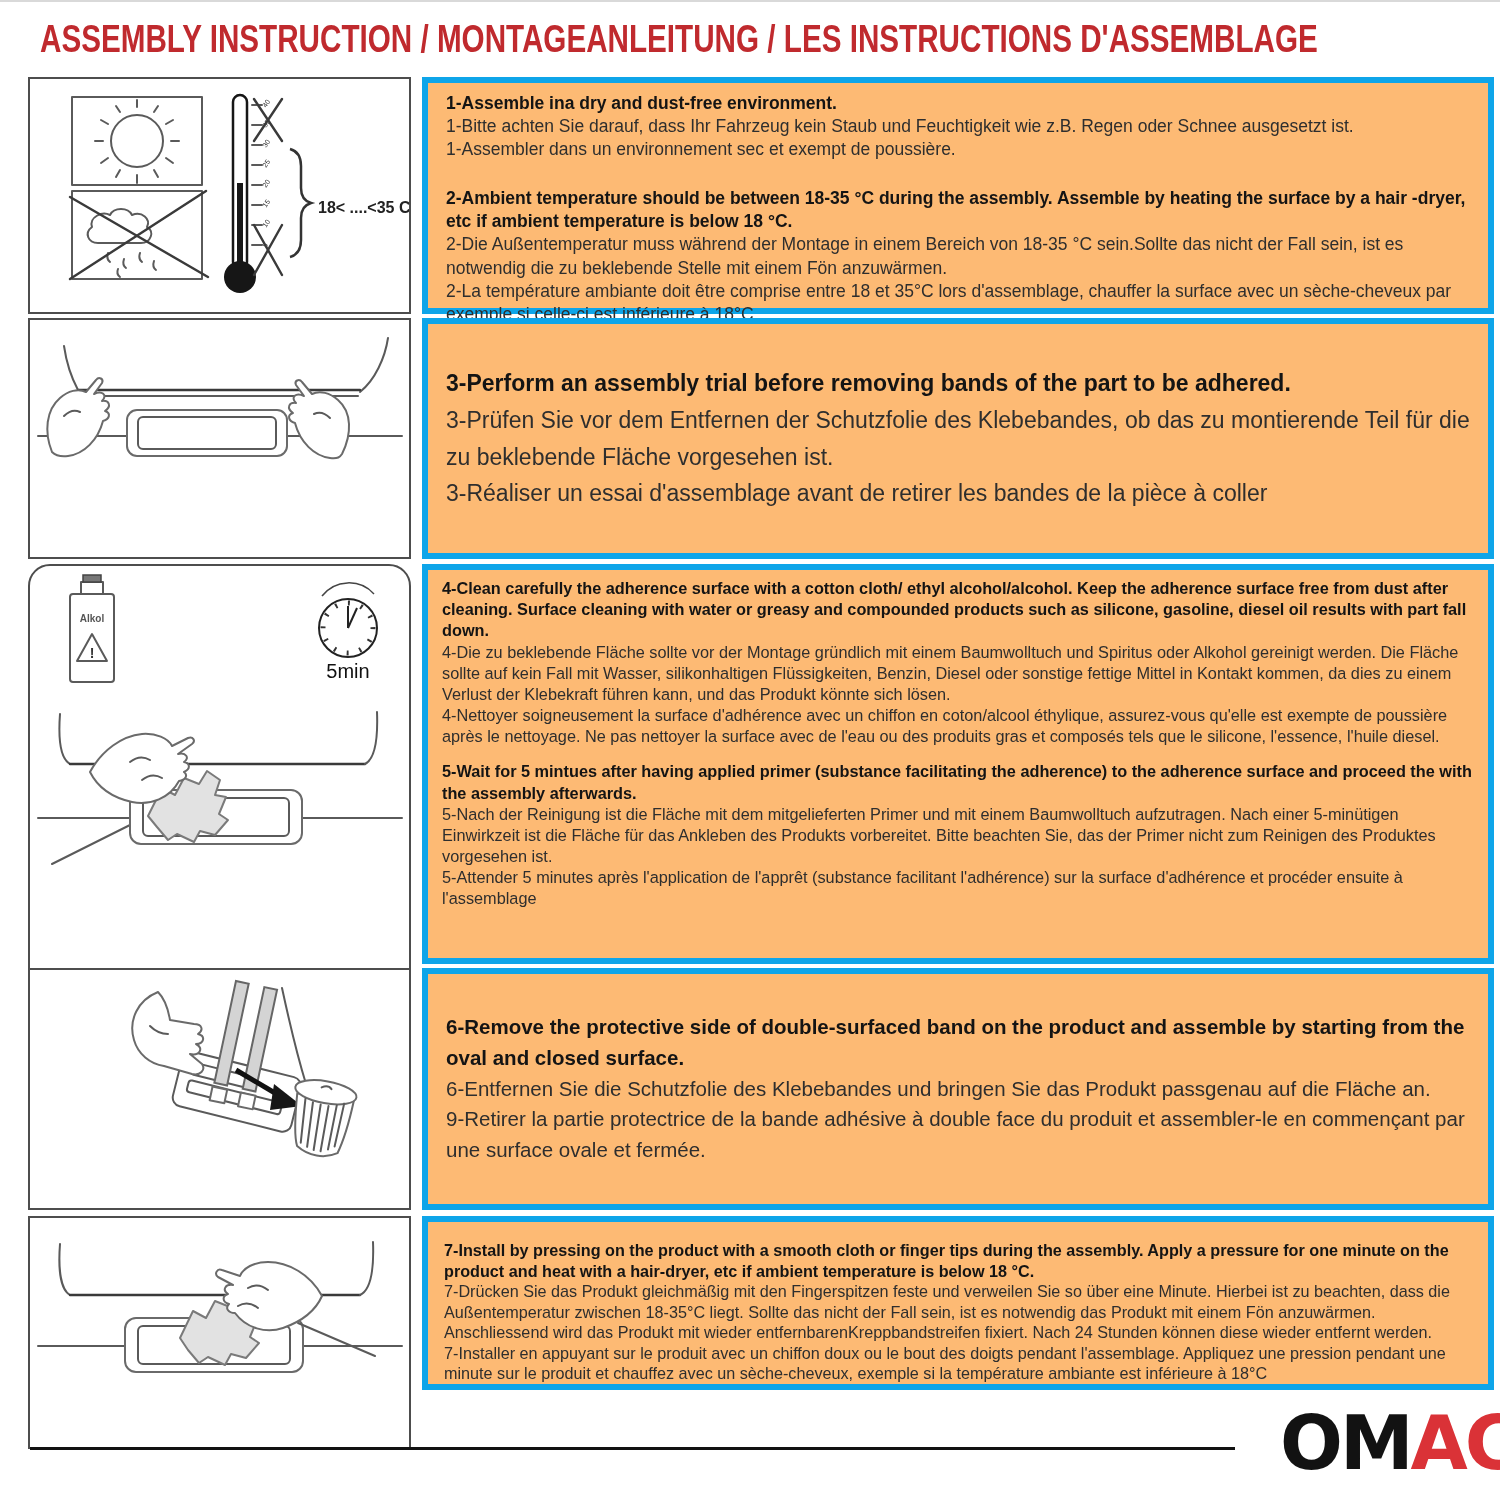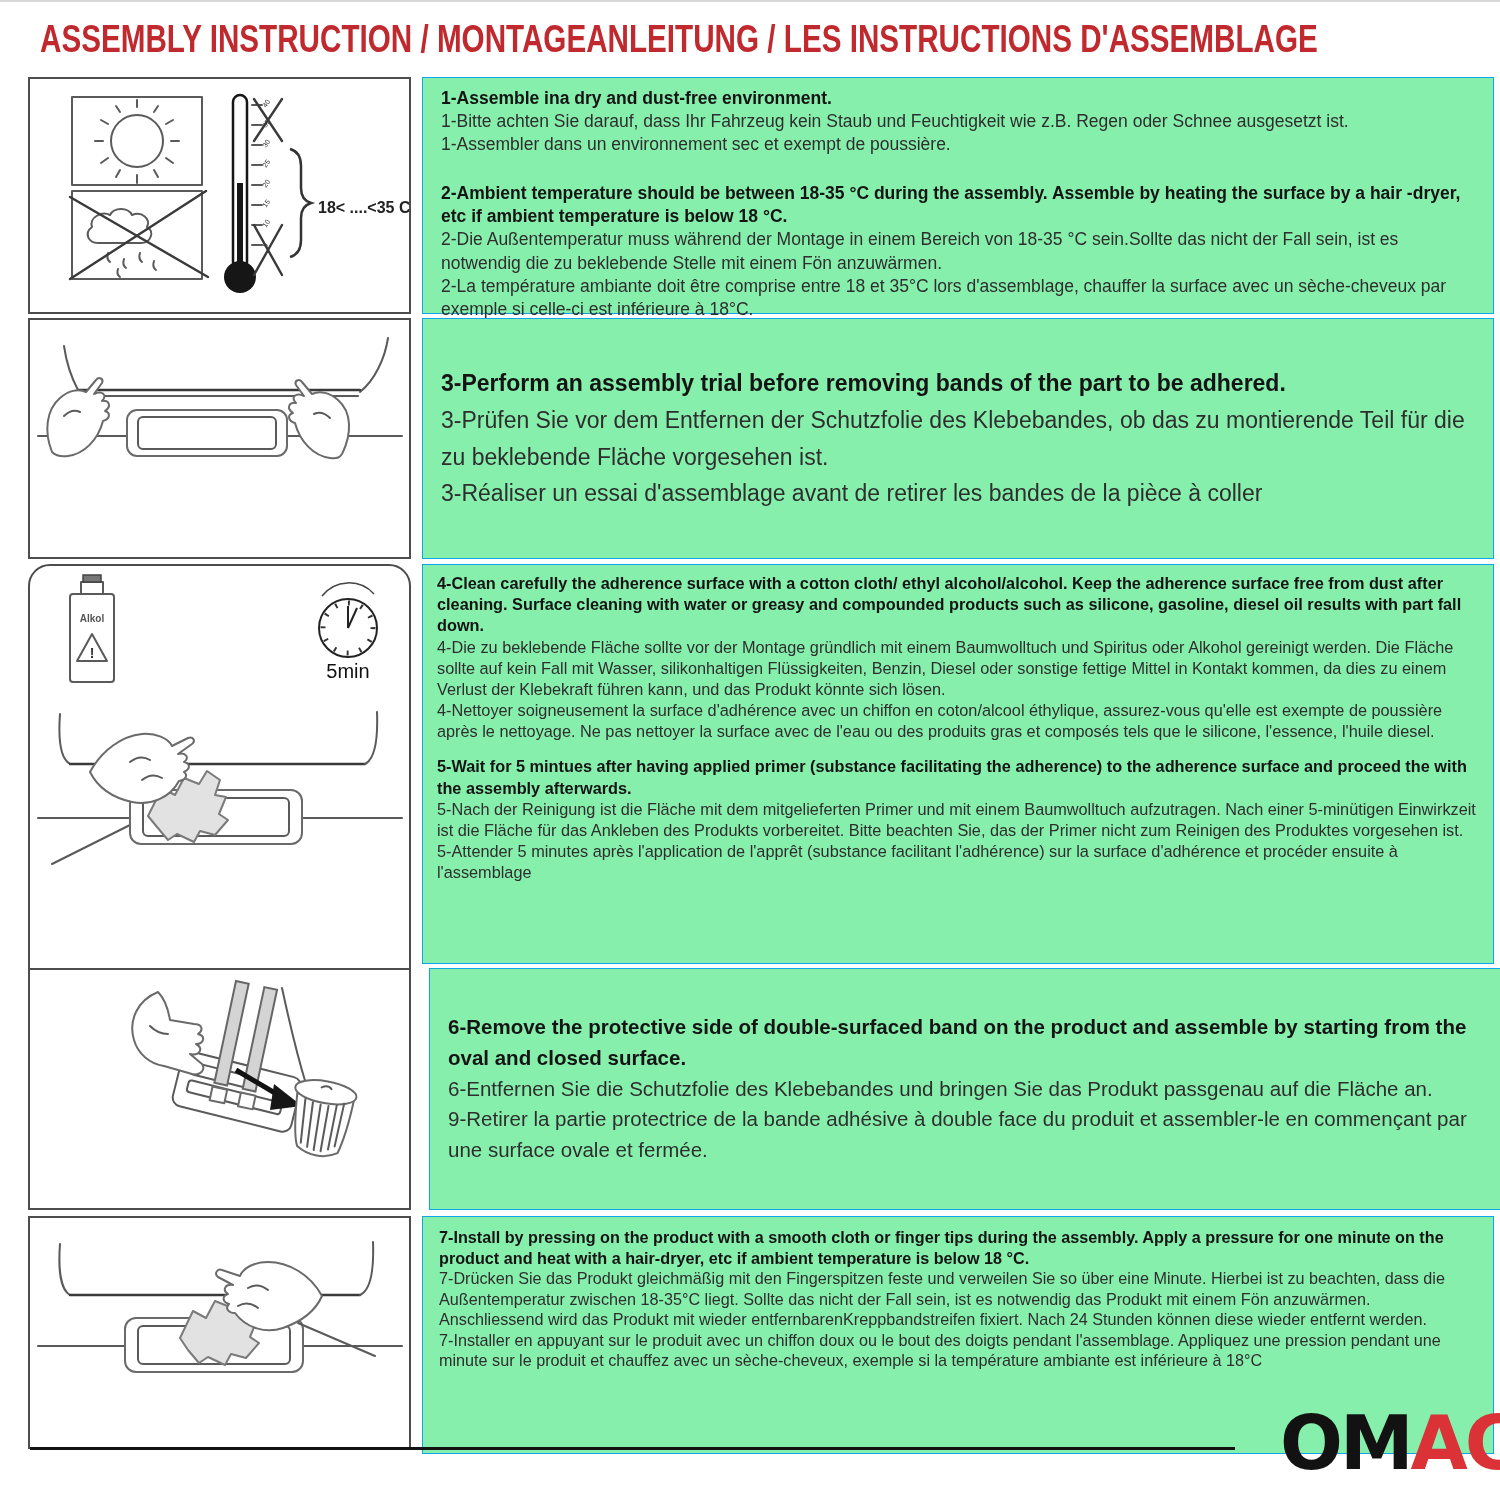--- a/index.html
+++ b/index.html
@@ -37,30 +37,30 @@
     box-sizing:border-box;
   }
   .row1 .illus{height:237px;}
   .row2 .illus{height:241px;}
   .row3 .illus{height:460px;border-radius:22px;}
   .row4 .illus{height:242px;}
   .row5 .illus{height:233px;}
   .textbox{
     position:absolute;left:422px;top:0;
     width:1072px;
-    border:1px solid #0ea5e9;
-    background:#86efac;
+    border:6px solid #0ea5e9;
+    background:#fdba74;
     box-sizing:border-box;
     display:flex;flex-direction:column;
   }
   .row1 .textbox{height:237px;padding:9px 18px;font-size:17.5px;line-height:1.32;}
   .row2 .textbox{height:241px;padding:0 18px;font-size:23px;line-height:1.6;justify-content:center;}
   .row3 .textbox{height:400px;padding:8px 14px;font-size:16.3px;line-height:1.3;}
-  .row4 .textbox{height:242px;padding:0 18px;font-size:20.5px;line-height:1.5;justify-content:center;margin-left:7px;}
-  .row5 .textbox{height:238px;padding:10px 16px;font-size:16.2px;line-height:1.27;}
+  .row4 .textbox{height:242px;padding:0 18px;font-size:20.5px;line-height:1.5;justify-content:center;}
+  .row5 .textbox{height:174px;padding:18px 16px;font-size:16.2px;line-height:1.27;}
   .textbox p{margin:0;}
   .textbox p.b{font-weight:bold;color:#141414;}
   .textbox p.n{font-weight:normal;color:#2e2e2e;}
   .gap{margin-top:26px !important;}
   .row3 .gap{margin-top:14px !important;}
   
   .footer-rule{
     position:absolute;left:30px;top:1445px;
     width:1205px;height:3px;background:#121212;
   }

